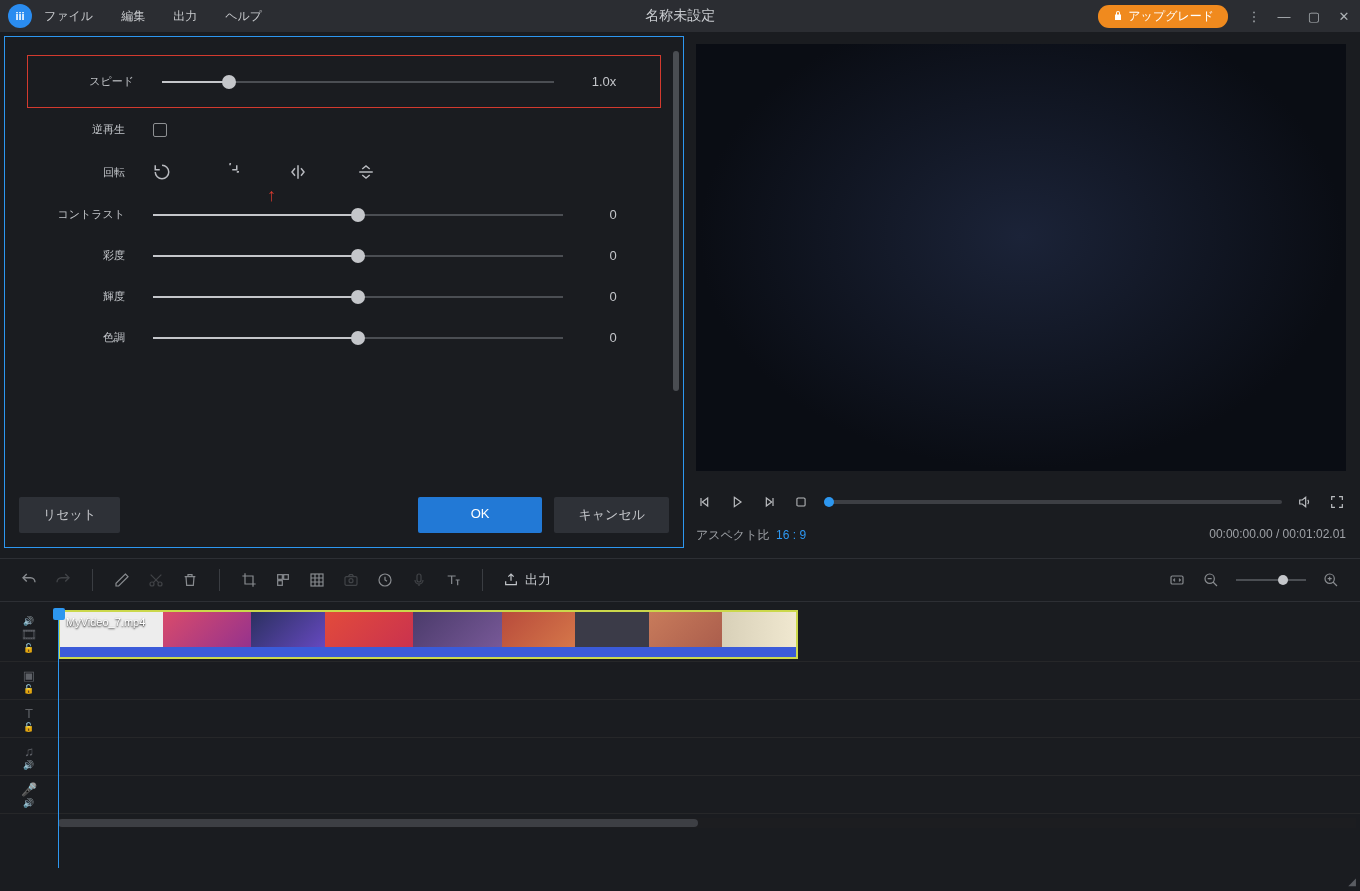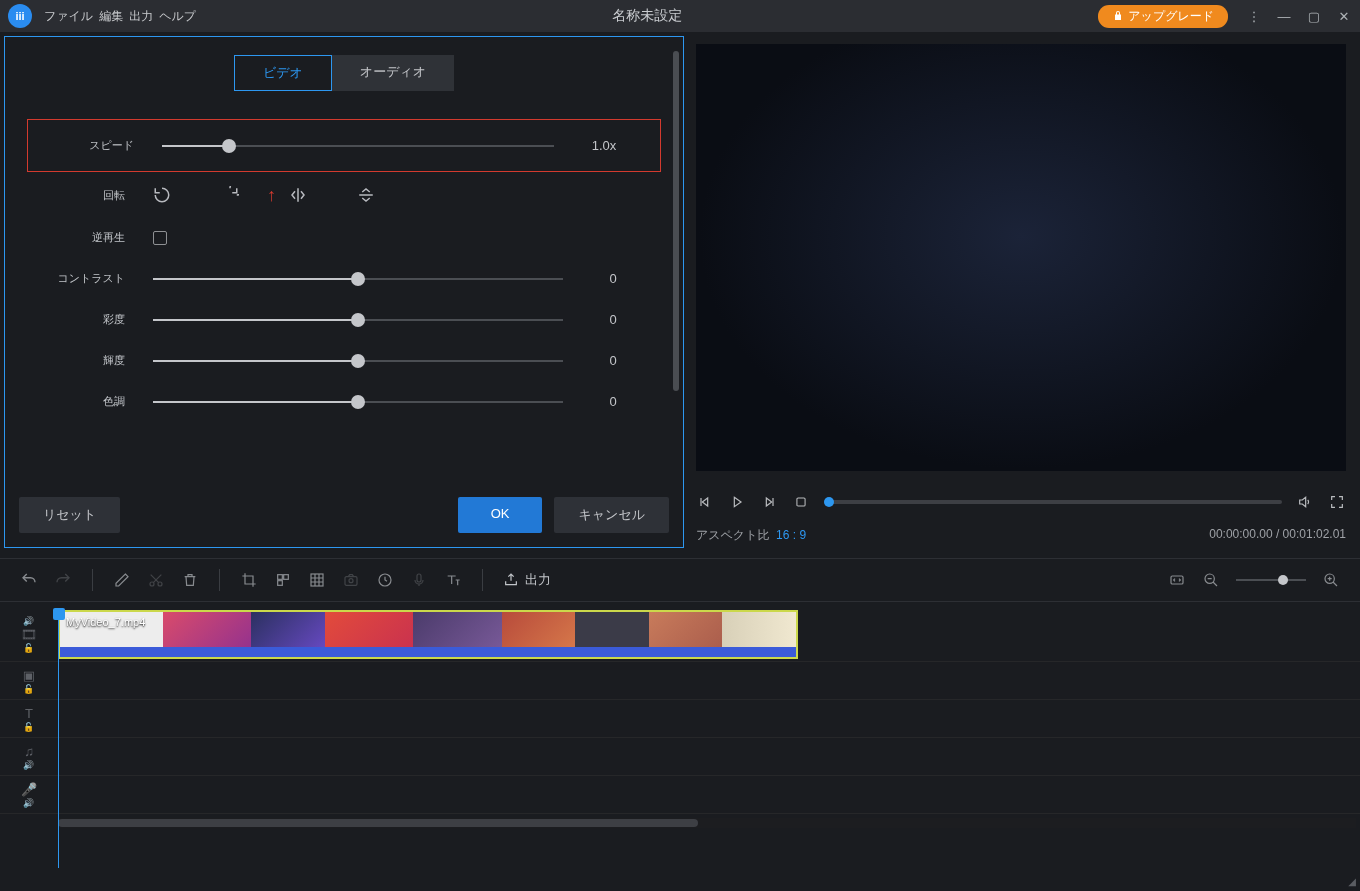--- a/index.html
+++ b/index.html
@@ -1,21 +1,21 @@
 <!DOCTYPE html>
 <html><head>
 <meta charset="utf-8">
 <style>
 * { box-sizing: border-box; margin: 0; padding: 0; font-family: "Segoe UI", Meiryo, sans-serif; }
 body { background: #1a1c20; color: #c4c6ca; font-size: 13px; width: 1360px; height: 891px; overflow: hidden; }
 
 
 .titlebar { height: 32px; background: #2b2d32; display: flex; align-items: center; padding: 0 8px; }
 .app-icon { width: 24px; height: 24px; background: #2a8cf0; border-radius: 50%; margin-right: 12px; display: flex; align-items: center; justify-content: center; color: #fff; font-size: 11px; font-weight: bold; }
-.menu-items { display: flex; gap: 6px; justify-content: flex-end; }
+.menu-items { display: flex; gap: 28px; justify-content: flex-end; }
 .menu-item { font-size: 12px; cursor: pointer; color:#c8cacd;}
 .title-center { flex: 1; text-align: center; font-size: 14px; color:#c9ccd0;}
 .upgrade-btn { background: #f08a1e; color: #fff; padding: 3px 14px; border-radius: 11px; font-size: 12px; display: flex; align-items: center; gap: 4px; cursor:pointer;}
 .win-controls { display: flex; gap: 14px; margin-left: 18px; align-items: center; }
 .win-btn { width: 16px; height: 16px; display: flex; align-items: center; justify-content: center; cursor: pointer; color:#aeb3b7;}
 
 
 .content { display: flex; height: 520px; }
 .edit-panel { width: 680px; border: 1px solid #2d97f0; margin: 4px 0 4px 4px; padding: 18px 14px 14px 14px; display: flex; flex-direction: column; position:relative;}
 .edit-panel-scroll { position:absolute; right:4px; top:14px; width:6px; height:340px; background:#4a4d52; border-radius:3px;}
@@ -30,21 +30,21 @@
 .slider-track-fill { position:absolute; left:0; top:0; height:2px; background:#c4c6ca; }
 .slider-thumb { width: 14px; height: 14px; background: #c4c6ca; border-radius: 50%; position: absolute; top: -6px; transform: translateX(-50%); cursor:pointer;}
 .param-value { width: 64px; text-align: center; margin-left: 18px; font-size: 13px; }
 .checkbox-box { width: 14px; height: 14px; border: 1.5px solid #8e9093; border-radius:2px; cursor:pointer;}
 .rotation-icons { display: flex; gap: 50px; align-items: center; }
 .rot-icon { width: 18px; height: 18px; cursor:pointer; display:flex; align-items:center; justify-content:center;}
 .arrow-annot { position:absolute; left:262px; top:148px; color:#d33a2e; font-size:18px;}
 
 .panel-footer { margin-top: auto; display: flex; gap: 12px; padding-top: 14px; }
 .btn { padding: 9px 24px; background: #2e3137; border-radius:2px; font-size:13px; cursor:pointer; color:#c4c6ca;}
-.btn.primary { background: #2279d6; color:#fff; padding:9px 33px;}
+.btn.primary { background: #2279d6; color:#fff; padding:9px 53px;}
 .footer-spacer { flex: 1; }
 
 
 .preview-panel { flex: 1; padding: 12px 14px 8px 12px; display: flex; flex-direction: column; }
 .preview-area { flex: 1; background: radial-gradient(ellipse at 50% 45%, #1b2338 0%, #0a0d14 70%); margin-bottom: 18px; }
 .player-controls { display: flex; align-items: center; gap: 14px; padding: 4px 0;}
 .pc-icon { width:18px; height:18px; cursor:pointer; display:flex; align-items:center; justify-content:center; color:#b9bbbe;}
 .player-track-wrap{ flex:1; position:relative; height:4px; background:#3d3f44; border-radius:2px;}
 .player-dot{ width:10px; height:10px; background:#2d97f0; border-radius:50%; position:absolute; left:0; top:-3px;}
 .preview-info { display:flex; justify-content:space-between; font-size:12px; margin-top:12px; color:#9fa2a7;}
@@ -110,36 +110,37 @@
     <span class="win-btn">—</span>
     <span class="win-btn">▢</span>
     <span class="win-btn">✕</span>
   </div>
 </div>
 
 <div class="content">
 
   <div class="edit-panel">
     <div class="edit-panel-scroll"></div>
-    <div class="tabs-row">
-      <div class="tab active">ビデオ</div>
-      <div class="tab">オーディオ</div>
-    </div>
 
     <div class="param-row highlighted">
       <div class="param-label">スピード</div>
       <div class="slider-wrap">
         <div class="slider-track">
           <div class="slider-track-fill" style="width:17%"></div>
           <div class="slider-thumb" style="left:17%"></div>
         </div>
       </div>
       <div class="param-value">1.0x</div>
     </div>
     <div class="arrow-annot">↑</div>
+
+    <div class="param-row">
+      <div class="param-label">逆再生</div>
+      <div class="checkbox-box"></div>
+    </div>
 
     <div class="param-row">
       <div class="param-label">回転</div>
       <div class="rotation-icons">
         <div class="rot-icon">
             <svg width="18" height="18" viewBox="0 0 24 24" fill="none" stroke="#b8babf" stroke-width="2">
               <path d="M3 12a9 9 0 109-9"></path>
               <path d="M3 3v6h6"></path>
             </svg>
           </div>
@@ -153,25 +154,20 @@
             <svg width="18" height="18" viewBox="0 0 24 24" fill="none" stroke="#b8babf" stroke-width="2">
               <path d="M12 3v18M8 7l-4 5 4 5M16 7l4 5-4 5"></path>
             </svg>
           </div>
         <div class="rot-icon">
             <svg width="18" height="18" viewBox="0 0 24 24" fill="none" stroke="#b8babf" stroke-width="2">
               <path d="M3 12h18M7 8l5-4 5 4M7 16l5 4 5-4"></path>
             </svg>
           </div>
       </div>
-    </div>
-
-    <div class="param-row">
-      <div class="param-label">逆再生</div>
-      <div class="checkbox-box"></div>
     </div>
 
     <div class="param-row">
       <div class="param-label">コントラスト</div>
       <div class="slider-wrap">
           <div class="slider-track">
             <div class="slider-track-fill" style="width:50%"></div>
             <div class="slider-thumb" style="left:50%"></div>
           </div>
         </div>

